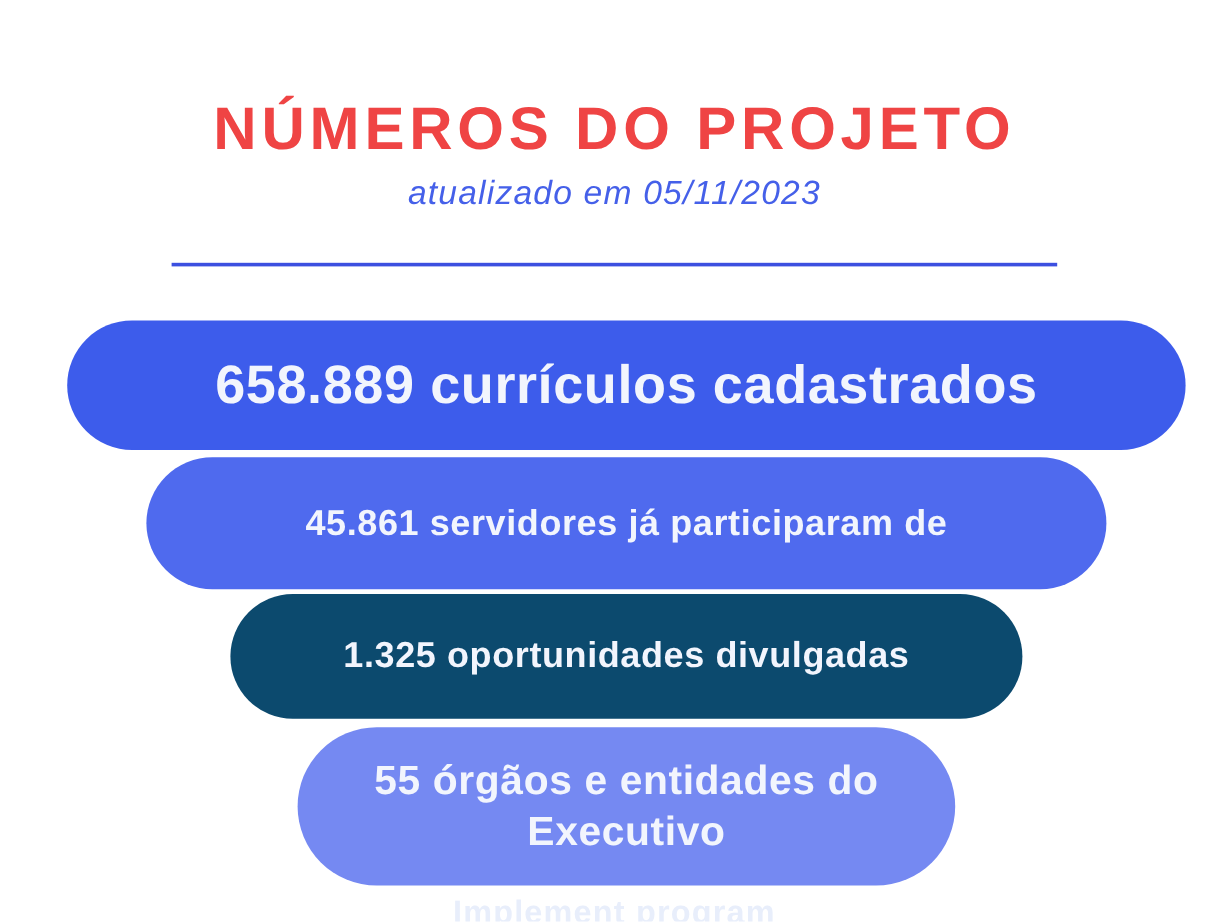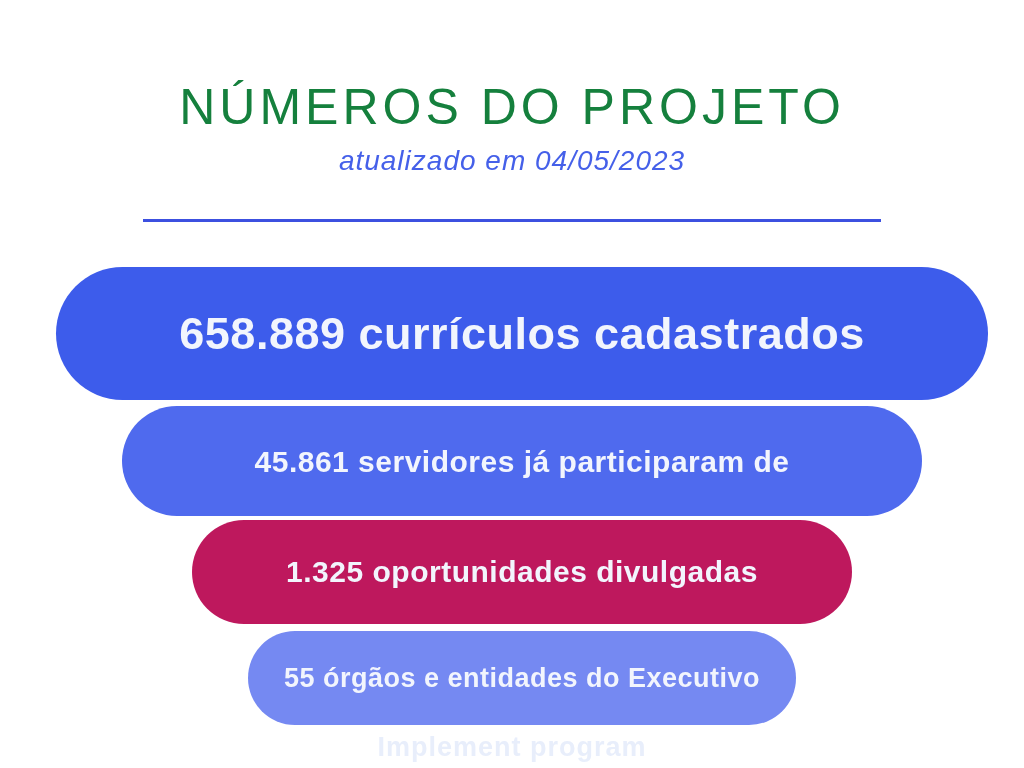--- a/index.html
+++ b/index.html
@@ -15,23 +15,23 @@
     width: 1024px;
     height: 768px;
     background: #ffffff;
   }
   .header {
     padding-top: 82px;
     text-align: center;
   }
   .title {
     font-size: 50px;
-    font-weight: 400;
+    font-weight: 700;
     letter-spacing: 4px;
-    color: #15803d;
+    color: #ef4444;
     line-height: 1.0;
   }
   .subtitle {
     margin-top: 13px;
     font-size: 28px;
     font-style: italic;
     font-weight: 500;
     color: #4560e9;
     letter-spacing: 1px;
   }
@@ -53,57 +53,57 @@
     border-radius: 999px;
     color: #f2f5fd;
     font-weight: bold;
     display: flex;
     flex-direction: column;
     justify-content: center;
     align-items: center;
     text-align: center;
     letter-spacing: 0.5px;
   }
-  .pill-0 { width: 932px; height: 133px; margin-bottom: 6px; font-size: 45px; }
+  .pill-0 { width: 932px; height: 108px; margin-bottom: 6px; font-size: 45px; }
   .pill-1 { width: 800px; height: 110px; margin-bottom: 4px; font-size: 30px; line-height: 45px; }
   .pill-2 { width: 660px; height: 104px; margin-bottom: 7px; font-size: 30px; }
-  .pill-3 { width: 548px; height: 94px; font-size: 27px; line-height: 42px; }
+  .pill-3 { width: 548px; height: 132px; font-size: 34px; line-height: 42px; }
   .watermark {
     margin-top: 7px;
     text-align: center;
     font-size: 27px;
     font-weight: bold;
     color: #e8eefb;
     letter-spacing: 1px;
   }
 </style>
 </head>
 <body>
 
 <div class="page">
 
   <header class="header">
     <h1 class="title">NÚMEROS DO PROJETO</h1>
-    <p class="subtitle">atualizado em 04/05/2023</p>
+    <p class="subtitle">atualizado em 05/11/2023</p>
   </header>
 
   <hr class="divider">
 
   <main class="funnel">
 
     <div class="pill pill-0" style="background: rgb(61, 92, 235);">
       <div class="pill-line">658.889 currículos cadastrados</div>
       <div class="pill-line"></div>
     </div>
 
     <div class="pill pill-1" style="background: rgb(79, 106, 238); gap: 24px;">
       <div class="pill-line">45.861 servidores já participaram de</div>
     </div>
 
-    <div class="pill pill-2" style="background: #be185d;">
+    <div class="pill pill-2" style="background: #0c4a6e;">
       <div class="pill-line">1.325 oportunidades divulgadas</div>
       <div class="pill-line"></div>
     </div>
 
     <div class="pill pill-3" style="background: rgb(117, 137, 242);">
       <div class="pill-line">55 órgãos e entidades do Executivo</div>
     </div>
 
   </main>
 

